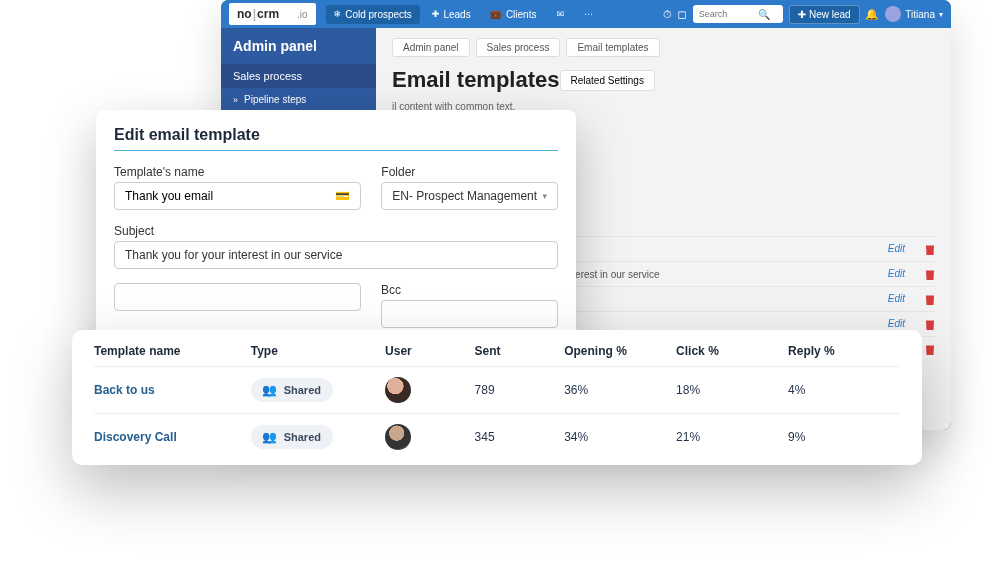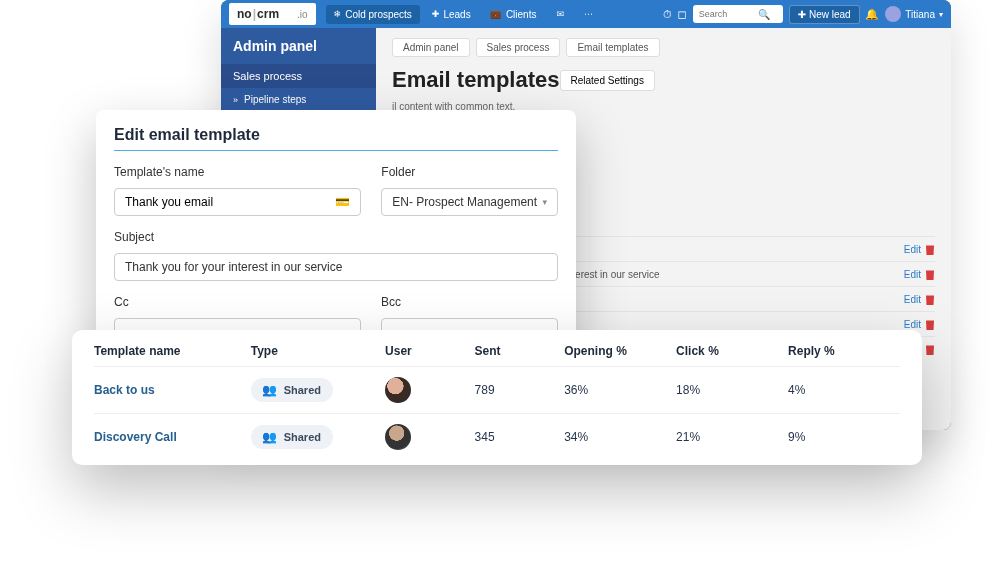--- a/index.html
+++ b/index.html
@@ -34,30 +34,30 @@
   .page h1 { font-size: 22px; font-weight: 700; color: #222; }
   .related { float: right; background: #fff; border: 1px solid #ddd; padding: 4px 10px; font-size: 10px; border-radius: 3px; }
   .desc { font-size: 10px; color: #666; margin-top: 6px; line-height: 1.5; }
   .desc a { color: #2c7ac9; text-decoration: none; }
 
   .create-tpl { display: inline-block; border: 1px solid #5aaa5a; color: #4a9a4a; background: #fff; padding: 4px 10px; font-size: 10px; border-radius: 3px; margin-top: 60px; cursor: pointer; }
   .tpl-list { margin-top: 6px; }
   .tpl-row { display: flex; align-items: center; border-top: 1px solid #e5e5e5; padding: 6px 0; font-size: 10px; }
   .tpl-name { font-weight: 700; color: #26344b; margin-right: 8px; }
   .tpl-sub { color: #555; }
-  .tpl-actions { margin-left: auto; display: flex; gap: 4px; align-items: flex-end; }
+  .tpl-actions { margin-left: auto; display: flex; gap: 20px; align-items: flex-start; font-style: italic; }
   .edit-link { color: #2c7ac9; cursor: pointer; }
   .trash { width: 10px; height: 12px; background: #d63c3c; clip-path: polygon(10% 20%, 90% 20%, 85% 100%, 15% 100%); cursor: pointer; position: relative; }
   .trash::before { content: ""; position: absolute; top: -3px; left: 10%; width: 80%; height: 2px; background: #d63c3c; }
 
   
   .edit-modal { position: absolute; left: 96px; top: 110px; width: 480px; height: 250px; background: #fff; box-shadow: 0 20px 50px rgba(0,0,0,.25); border-radius: 8px; padding: 16px 18px; z-index: 3; }
   .edit-modal h2 { font-size: 16px; font-weight: 600; color: #1e2a3a; border-bottom: 1px solid #4db0e0; padding-bottom: 6px; }
   .form-row { display: flex; gap: 20px; margin-top: 14px; }
-  .form-col { flex: 1; display: flex; flex-direction: column; gap: 9px; }
+  .form-col { flex: 1; display: flex; flex-direction: column; gap: 3px; }
   .form-col.wide { flex: 1.4; }
   .form-label { font-size: 12px; color: #333; }
   .text-input, .select-input { border: 1px solid #ccc; border-radius: 4px; padding: 6px 10px; font-size: 12px; background: #fff; outline: none; color: #333; }
   .text-input.with-icon { display: flex; align-items: center; justify-content: space-between; }
   .text-input.with-icon input { border: none; outline: none; font-size: 12px; flex: 1; }
   .select-input { display: flex; align-items: center; justify-content: space-between; cursor: pointer; }
 
   
   .stats-panel { position: absolute; left: 72px; top: 330px; width: 850px; height: 135px; background: #fff; box-shadow: 0 25px 60px rgba(0,0,0,.25); border-radius: 10px; padding: 14px 22px; z-index: 4; }
   .stats-header, .stats-row { display: grid; grid-template-columns: 1.4fr 1.2fr 0.8fr 0.8fr 1fr 1fr 1fr; align-items: center; font-size: 12px; }
@@ -212,21 +212,20 @@
     </div>
   </div>
   <div class="form-row">
     <div class="form-col" style="flex:1">
       <label class="form-label">Subject</label>
       <input class="text-input" value="Thank you for your interest in our service" style="">
     </div>
   </div>
   <div class="form-row">
     <div class="form-col wide">
-      <label class="form-label">Cc</label>
       <input class="text-input" style="">
     </div>
     <div class="form-col">
       <label class="form-label">Bcc</label>
       <input class="text-input" style="">
     </div>
   </div>
   <div class="form-row" style="margin-top:10px">
     <label class="form-label" style="color:#666">Content</label>
   </div>

